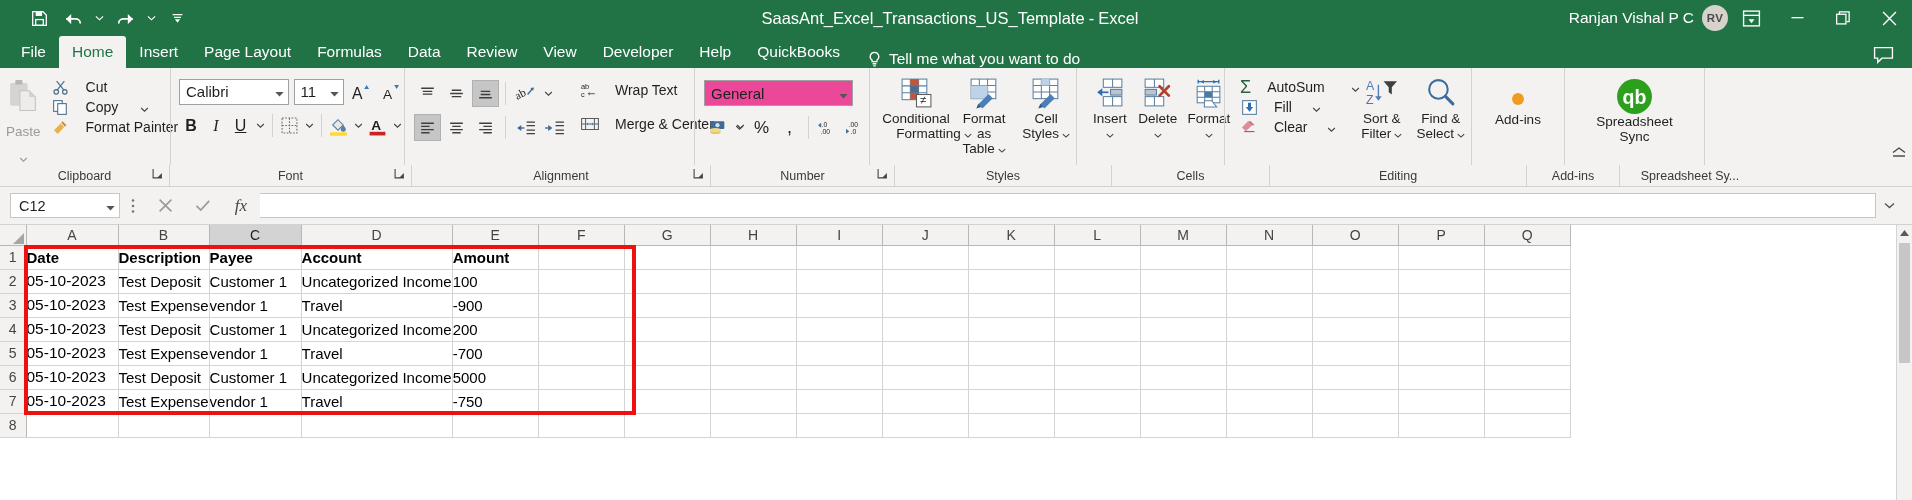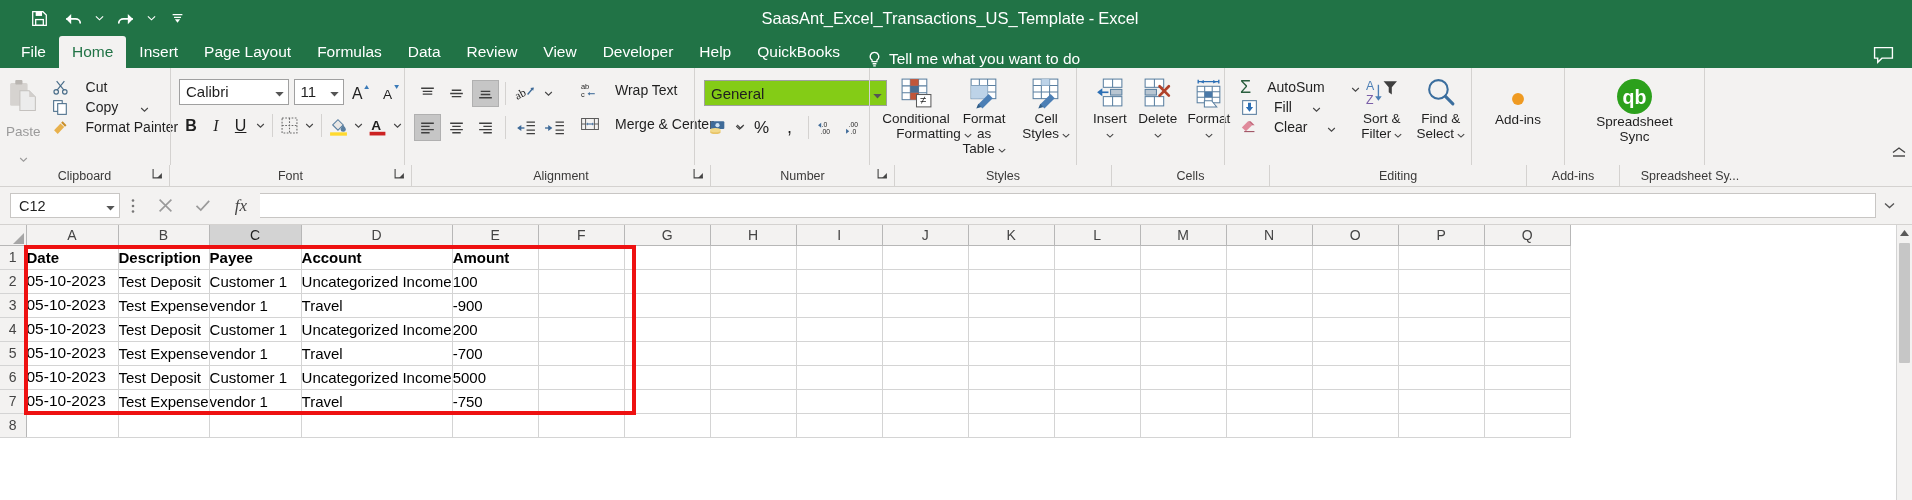--- a/index.html
+++ b/index.html
@@ -134,22 +134,22 @@
     display:flex; align-items:center; padding: 0 4px 0 6px;
     font-size: 15px; color:#1f1f1f;
   }
   .fontsize {
     width: 54px; height: 26px;
     border: 1px solid #a0a0a0; background:#fff;
     display:flex; align-items:center; padding: 0 4px 0 6px;
     font-size: 15px; color:#1f1f1f;
   }
   .numfmt {
-    width: 183px; height: 26px;
-    border: 1px solid #a0a0a0; background:#84cc16;
+    width: 149px; height: 26px;
+    border: 1px solid #a0a0a0; background:#ec4899;
     display:flex; align-items:center; padding: 0 4px 0 6px;
     font-size: 15px; color:#1f1f1f;
   }
   .cbox-caret { margin-left:auto; }
   .iconbtn {
     width: 27px; height: 27px;
     display:flex; align-items:center; justify-content:center;
     font-size: 16px; color:#1f1f1f;
   }
   .iconbtn.sel { background:#c6c6c6; border:1px solid #b0b0b0; }
@@ -278,20 +278,47 @@
           <path fill="none" stroke="#fff" stroke-width="1.2" d="M1.5 2.5h9M2.8 5h6.4"></path>
           <path fill="#fff" d="M3.6 6.6h4.8L6 10z"></path>
         </svg>
     </div>
   </div>
 
   <div class="title-center">
     <span>SaasAnt_Excel_Transactions_US_Template</span><span class="sep">-</span><span>Excel</span>
   </div>
 
+  <div class="title-right">
+    <span class="user-name">Ranjan Vishal P C</span>
+    <div class="avatar">RV</div>
+    <div class="ribbon-display">
+      <svg width="19" height="19" viewBox="0 0 18 18">
+          <rect x="1.5" y="2" width="15" height="14" fill="none" stroke="#fff" stroke-width="1.3"></rect>
+          <path fill="none" stroke="#fff" stroke-width="1.3" d="M1.5 6h15"></path>
+          <path fill="#fff" d="M9 13.5 6.2 9.8h5.6z"></path>
+        </svg>
+    </div>
+    <div class="winbtn">
+      <svg width="13" height="2" viewBox="0 0 12 2">
+          <rect width="12" height="1.3" fill="#fff"></rect>
+        </svg>
+    </div>
+    <div class="winbtn">
+      <svg width="14" height="14" viewBox="0 0 13 13">
+          <rect x="0.6" y="3" width="8.6" height="9" fill="none" stroke="#fff" stroke-width="1.2"></rect>
+          <path fill="none" stroke="#fff" stroke-width="1.2" d="M3.2 3V0.8h9v9h-2.3"></path>
+        </svg>
+    </div>
+    <div class="winbtn close">
+      <svg width="15" height="15" viewBox="0 0 14 14">
+          <path stroke="#fff" stroke-width="1.3" d="M1 1l12 12M13 1L1 13"></path>
+        </svg>
+    </div>
+  </div>
 </div>
 
 <div class="tabsbar">
   <div class="tab">File</div>
   <div class="tab active">Home</div>
   <div class="tab">Insert</div>
   <div class="tab">Page Layout</div>
   <div class="tab">Formulas</div>
   <div class="tab">Data</div>
   <div class="tab">Review</div>

